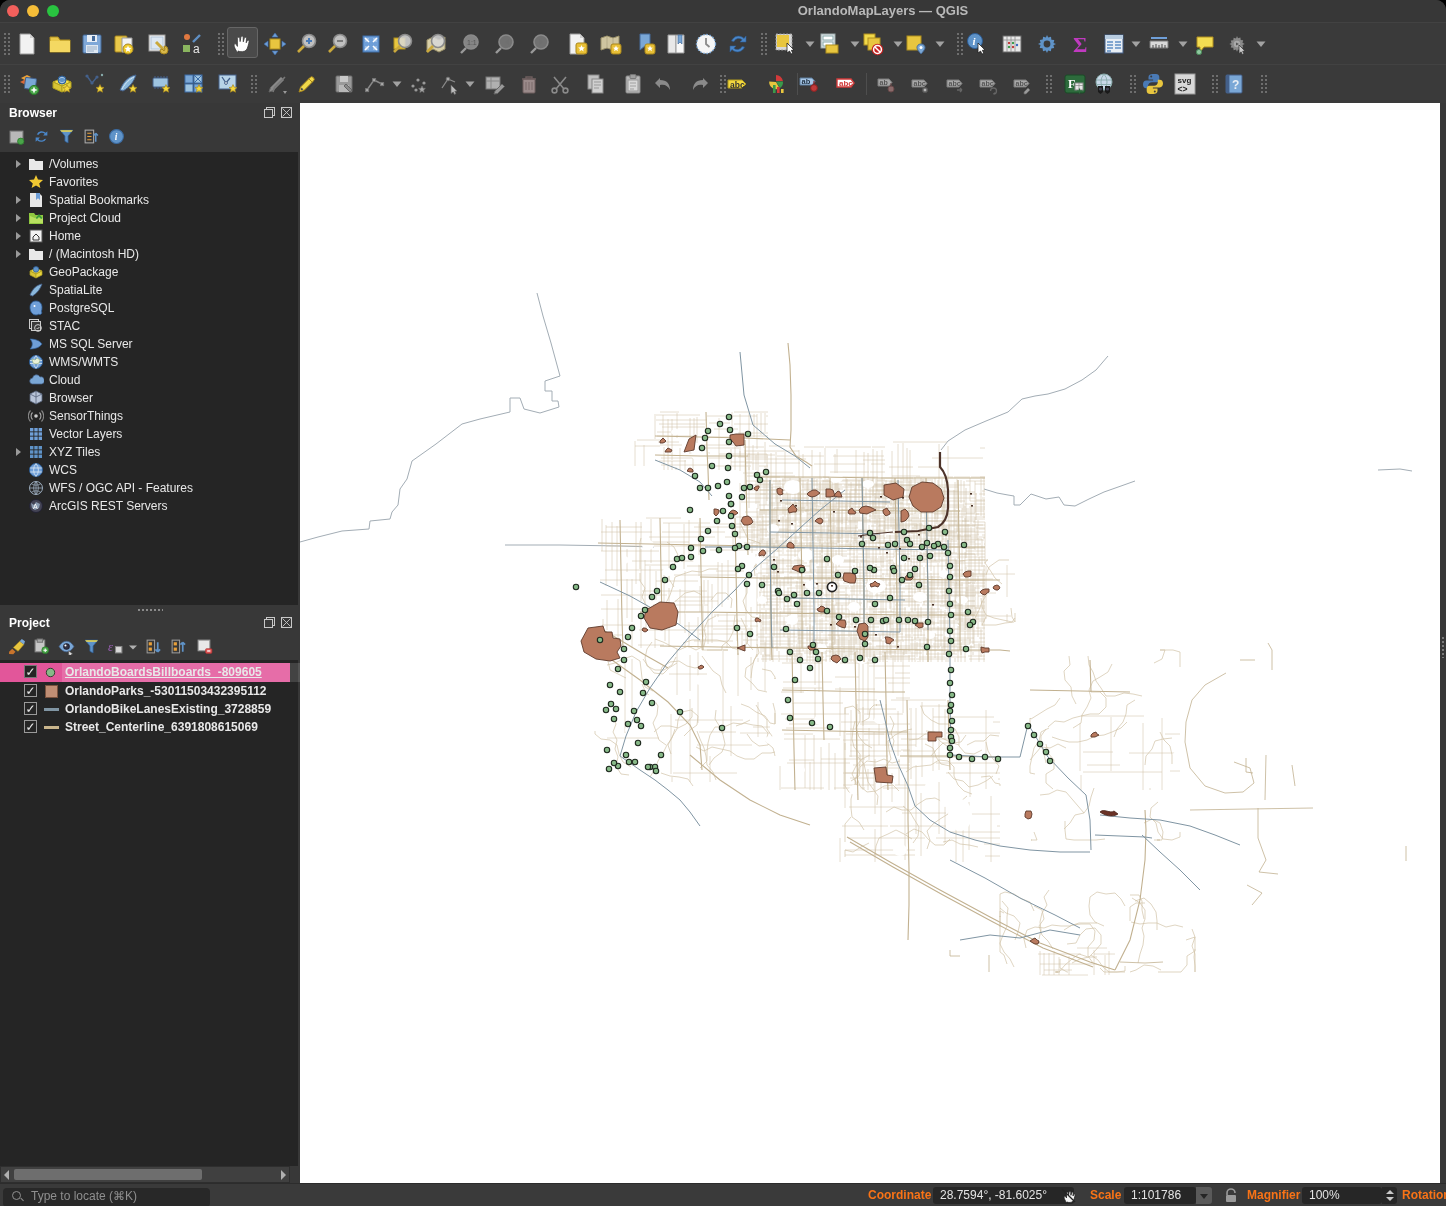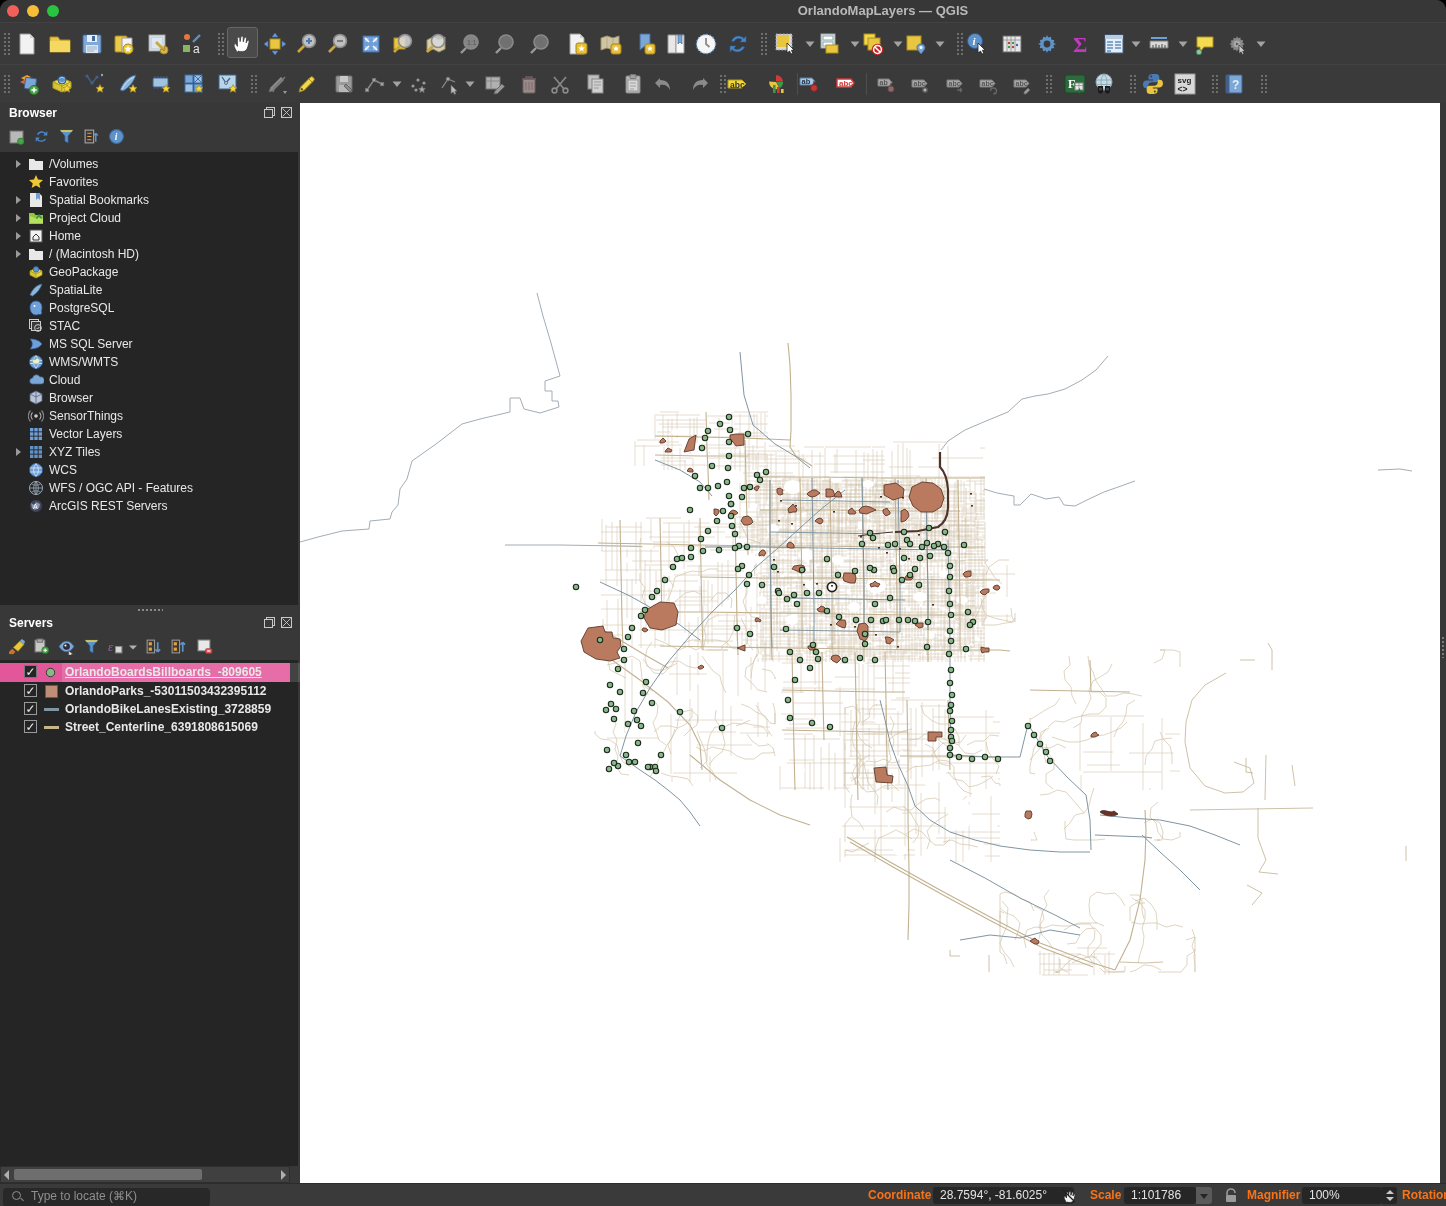--- a/index.html
+++ b/index.html
@@ -1203,21 +1203,21 @@
     </div>
     <div class="trow" style="top:497px">
       <svg class="tico" width="16" height="16" viewBox="0 0 16 16">
         <circle cx="8" cy="8" r="6.5" fill="#445" stroke="#223"></circle>
         <path d="M3 5l3 2 2-3 4 2-1 4-4 2-3-2z" fill="#8a9ab0"></path>
         <text x="5" y="11" font-size="7" fill="#fff" font-family="Liberation Sans">A</text>
       </svg>
       <span class="tlabel">ArcGIS REST Servers</span>
     </div>
   <div class="splitter"></div>
-  <span class="ptitle" style="top:616px">Servers</span>
+  <span class="ptitle" style="top:616px">Project</span>
   <svg class="pi" style="left:263px;top:616px" width="13" height="13" viewBox="0 0 13 13">
       <rect x="3.5" y="1.5" width="8" height="8" fill="none" stroke="#c8c8c8"></rect>
       <rect x="1.5" y="3.5" width="8" height="8" fill="#3a3a3a" stroke="#c8c8c8"></rect>
     </svg>
     <svg class="pi" style="left:280px;top:616px" width="13" height="13" viewBox="0 0 13 13">
       <rect x="1.5" y="1.5" width="10" height="10" fill="none" stroke="#c8c8c8"></rect>
       <path d="M2.5 2.5l8 8m0-8l-8 8" stroke="#c8c8c8" stroke-width=".9"></path>
     </svg>
   <svg class="pi" style="left:8px;top:638px" width="17" height="17" viewBox="0 0 16 16">
       <path d="M1 13l3-3 3 3-2 2.4L1 15z" fill="#c8742c"></path>

